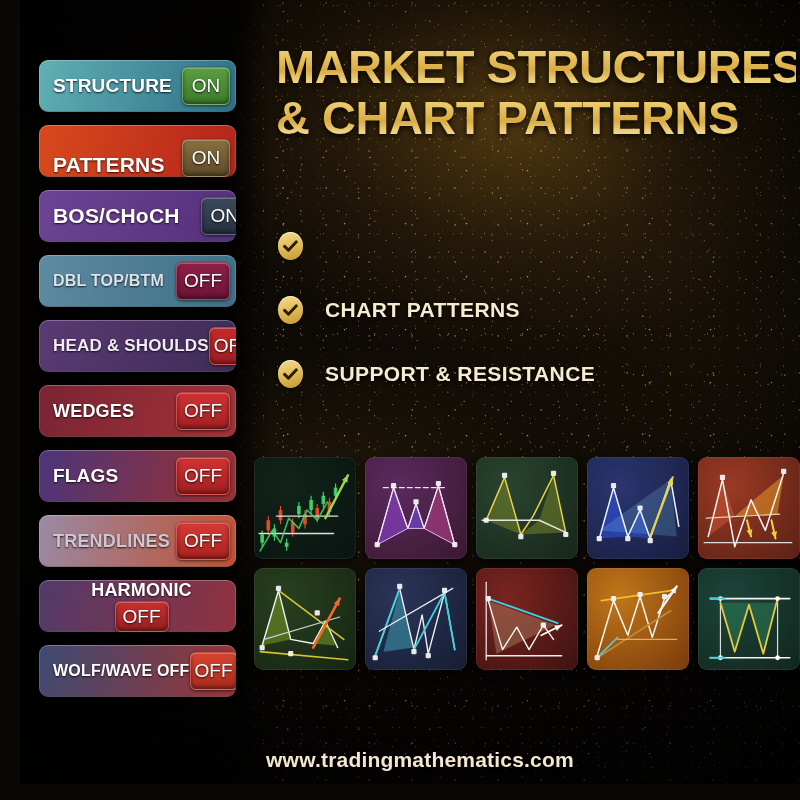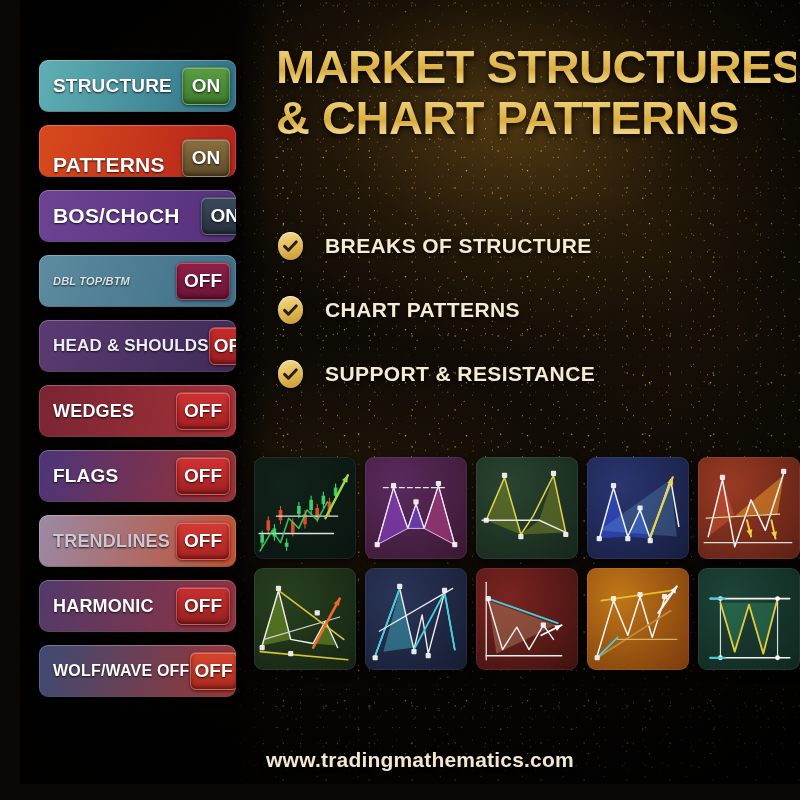--- a/index.html
+++ b/index.html
@@ -67,21 +67,21 @@
     border:1px solid rgba(255,255,255,.14); pointer-events:none;
   }
   .tgl-label {
     flex:1; color:#fff; font-weight:bold; letter-spacing:.2px;
     text-shadow:0 1px 2px rgba(0,0,0,.8);
     white-space:nowrap; z-index:2;
   }
   .badge {
     z-index:2; min-width:48px; height:38px; border-radius:6px;
     display:flex; align-items:center; justify-content:center;
-    color:#fff; font-weight:bold; font-size:19px;
+    color:#fff; font-weight:normal; font-size:19px;
     text-shadow:0 1px 2px rgba(0,0,0,.85);
     box-shadow: inset 0 1px 0 rgba(255,255,255,.28), inset 0 -2px 4px rgba(0,0,0,.45), 0 1px 3px rgba(0,0,0,.6);
     border:1px solid rgba(255,255,255,.20);
     padding:0 7px;
   }
 
   
   #headline {
     position:absolute; left:256px; top:42px; width:520px;
   }
@@ -147,40 +147,40 @@
       </div>
       <div class="tgl" style="background: linear-gradient(105deg, rgb(216, 74, 28) 0%, rgb(181, 35, 27) 100%); align-items: flex-end;">
         <span class="tgl-label" style="color: rgb(255, 255, 255); font-size: 21px;">PATTERNS</span>
         <span class="badge" style="background: linear-gradient(rgb(138, 112, 64) 0%, rgb(93, 74, 40) 100%);">ON</span>
       </div>
       <div class="tgl" style="background: linear-gradient(105deg, rgb(109, 67, 148) 0%, rgb(85, 48, 122) 100%); gap: 21px;">
         <span class="tgl-label" style="color: rgb(255, 255, 255); font-size: 21px;">BOS/CHoCH</span>
         <span class="badge" style="background: linear-gradient(rgb(59, 74, 92) 0%, rgb(38, 49, 63) 100%);">ON</span>
       </div>
       <div class="tgl" style="background: linear-gradient(105deg, rgb(93, 139, 160) 0%, rgb(62, 111, 134) 100%);">
-        <span class="tgl-label" style="color: rgb(217, 227, 234); font-size: 11px; font-style: italic;">DBL TOP/BTM</span>
+        <span class="tgl-label" style="color: rgb(217, 227, 234); font-size: 16px;">DBL TOP/BTM</span>
         <span class="badge" style="background: linear-gradient(rgb(143, 32, 72) 0%, rgb(108, 20, 54) 100%);">OFF</span>
       </div>
       <div class="tgl" style="background: linear-gradient(105deg, rgb(90, 58, 114) 0%, rgb(62, 44, 87) 100%);">
         <span class="tgl-label" style="color: rgb(242, 234, 245); font-size: 17px;">HEAD &amp; SHOULDS</span>
         <span class="badge" style="background: linear-gradient(rgb(198, 43, 43) 0%, rgb(155, 29, 34) 100%);">OFF</span>
       </div>
       <div class="tgl" style="background: linear-gradient(105deg, rgb(122, 36, 52) 0%, rgb(163, 50, 54) 100%);">
         <span class="tgl-label" style="color: rgb(255, 255, 255); font-size: 18px;">WEDGES</span>
         <span class="badge" style="background: linear-gradient(rgb(210, 50, 50) 0%, rgb(160, 31, 34) 100%);">OFF</span>
       </div>
       <div class="tgl" style="background: linear-gradient(105deg, rgb(75, 53, 122) 0%, rgb(155, 48, 48) 100%); gap: 40px;">
         <span class="tgl-label" style="color: rgb(255, 255, 255); font-size: 19px;">FLAGS</span>
         <span class="badge" style="background: linear-gradient(rgb(210, 50, 50) 0%, rgb(160, 31, 34) 100%);">OFF</span>
       </div>
       <div class="tgl" style="background: linear-gradient(105deg, rgb(154, 138, 166) 0%, rgb(192, 80, 47) 100%);">
         <span class="tgl-label" style="color: rgb(207, 198, 212); font-size: 18px;">TRENDLINES</span>
         <span class="badge" style="background: linear-gradient(rgb(215, 58, 52) 0%, rgb(168, 34, 32) 100%);">OFF</span>
       </div>
-      <div class="tgl" style="background: linear-gradient(105deg, rgb(82, 58, 106) 0%, rgb(145, 50, 64) 100%);">
+      <div class="tgl" style="background: linear-gradient(105deg, rgb(82, 58, 106) 0%, rgb(145, 50, 64) 100%); flex-direction: column;">
         <span class="tgl-label" style="color: rgb(255, 255, 255); font-size: 18px;">HARMONIC</span>
         <span class="badge" style="background: linear-gradient(rgb(201, 47, 47) 0%, rgb(151, 32, 31) 100%);">OFF</span>
       </div>
       <div class="tgl" style="background: linear-gradient(105deg, rgb(62, 74, 116) 0%, rgb(154, 53, 53) 100%); border-radius: 9px;">
         <span class="tgl-label" style="color: rgb(255, 255, 255); font-size: 16px;">WOLF/WAVE OFF</span>
         <span class="badge" style="background: linear-gradient(rgb(216, 69, 47) 0%, rgb(168, 42, 29) 100%);">OFF</span>
       </div>
     </div>
 
   <div id="headline">
@@ -188,21 +188,20 @@
     <div class="hl-line">&amp; CHART PATTERNS</div>
   </div>
 
   <div id="bullets">
       <div class="blt">
         <span class="blt-check">
           <svg width="15" height="13" viewBox="0 0 15 13">
             <path d="M1.6 6.4 L5.4 10.2 L13.2 1.9" fill="none" stroke="#2a1d06" stroke-width="2.9" stroke-linecap="round" stroke-linejoin="round"></path>
           </svg>
         </span>
-        <span class="blt-text">BREAKS OF STRUCTURE</span>
       </div>
       <div class="blt">
         <span class="blt-check">
           <svg width="15" height="13" viewBox="0 0 15 13">
             <path d="M1.6 6.4 L5.4 10.2 L13.2 1.9" fill="none" stroke="#2a1d06" stroke-width="2.9" stroke-linecap="round" stroke-linejoin="round"></path>
           </svg>
         </span>
         <span class="blt-text">CHART PATTERNS</span>
       </div>
       <div class="blt">

